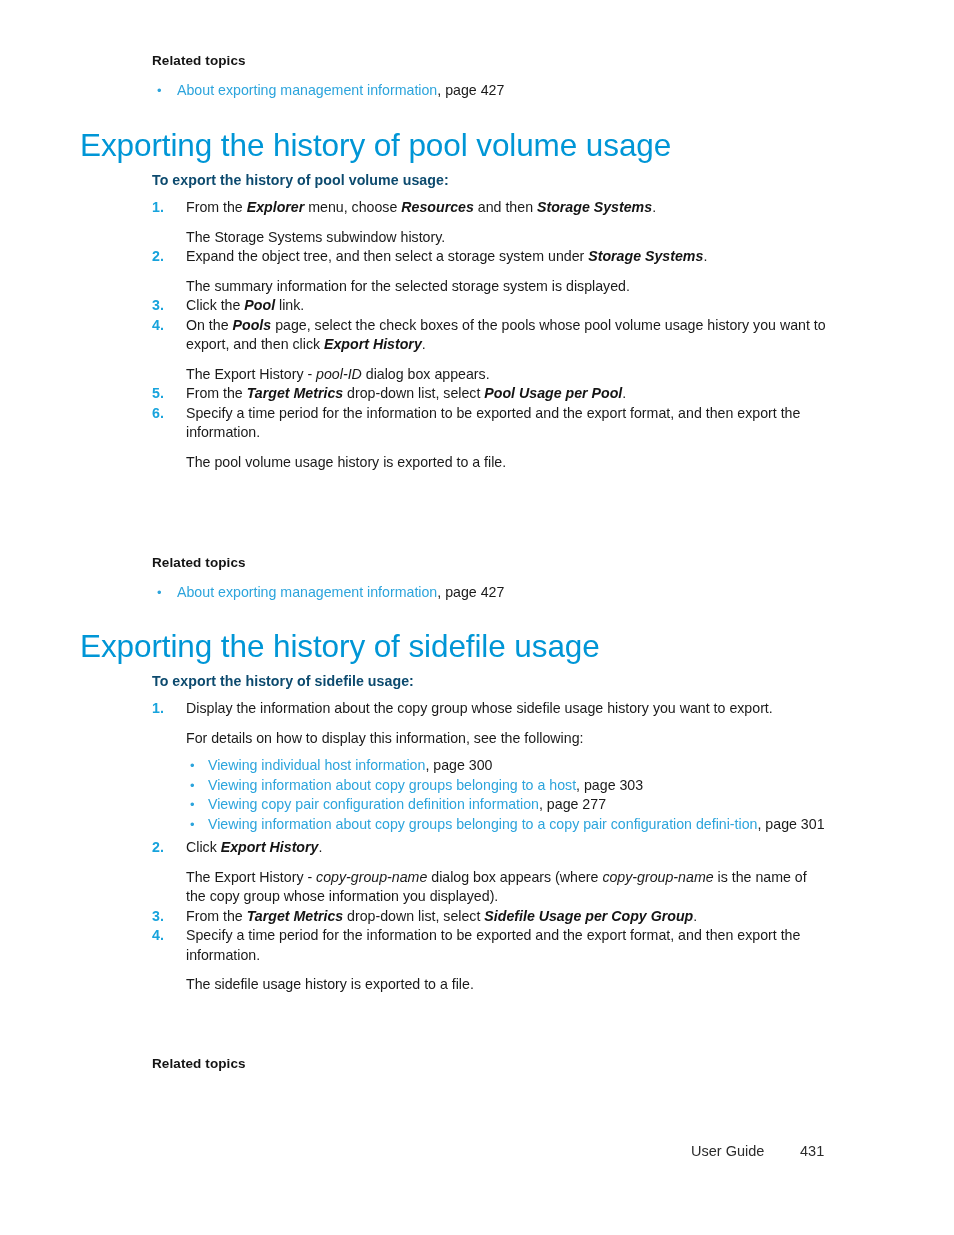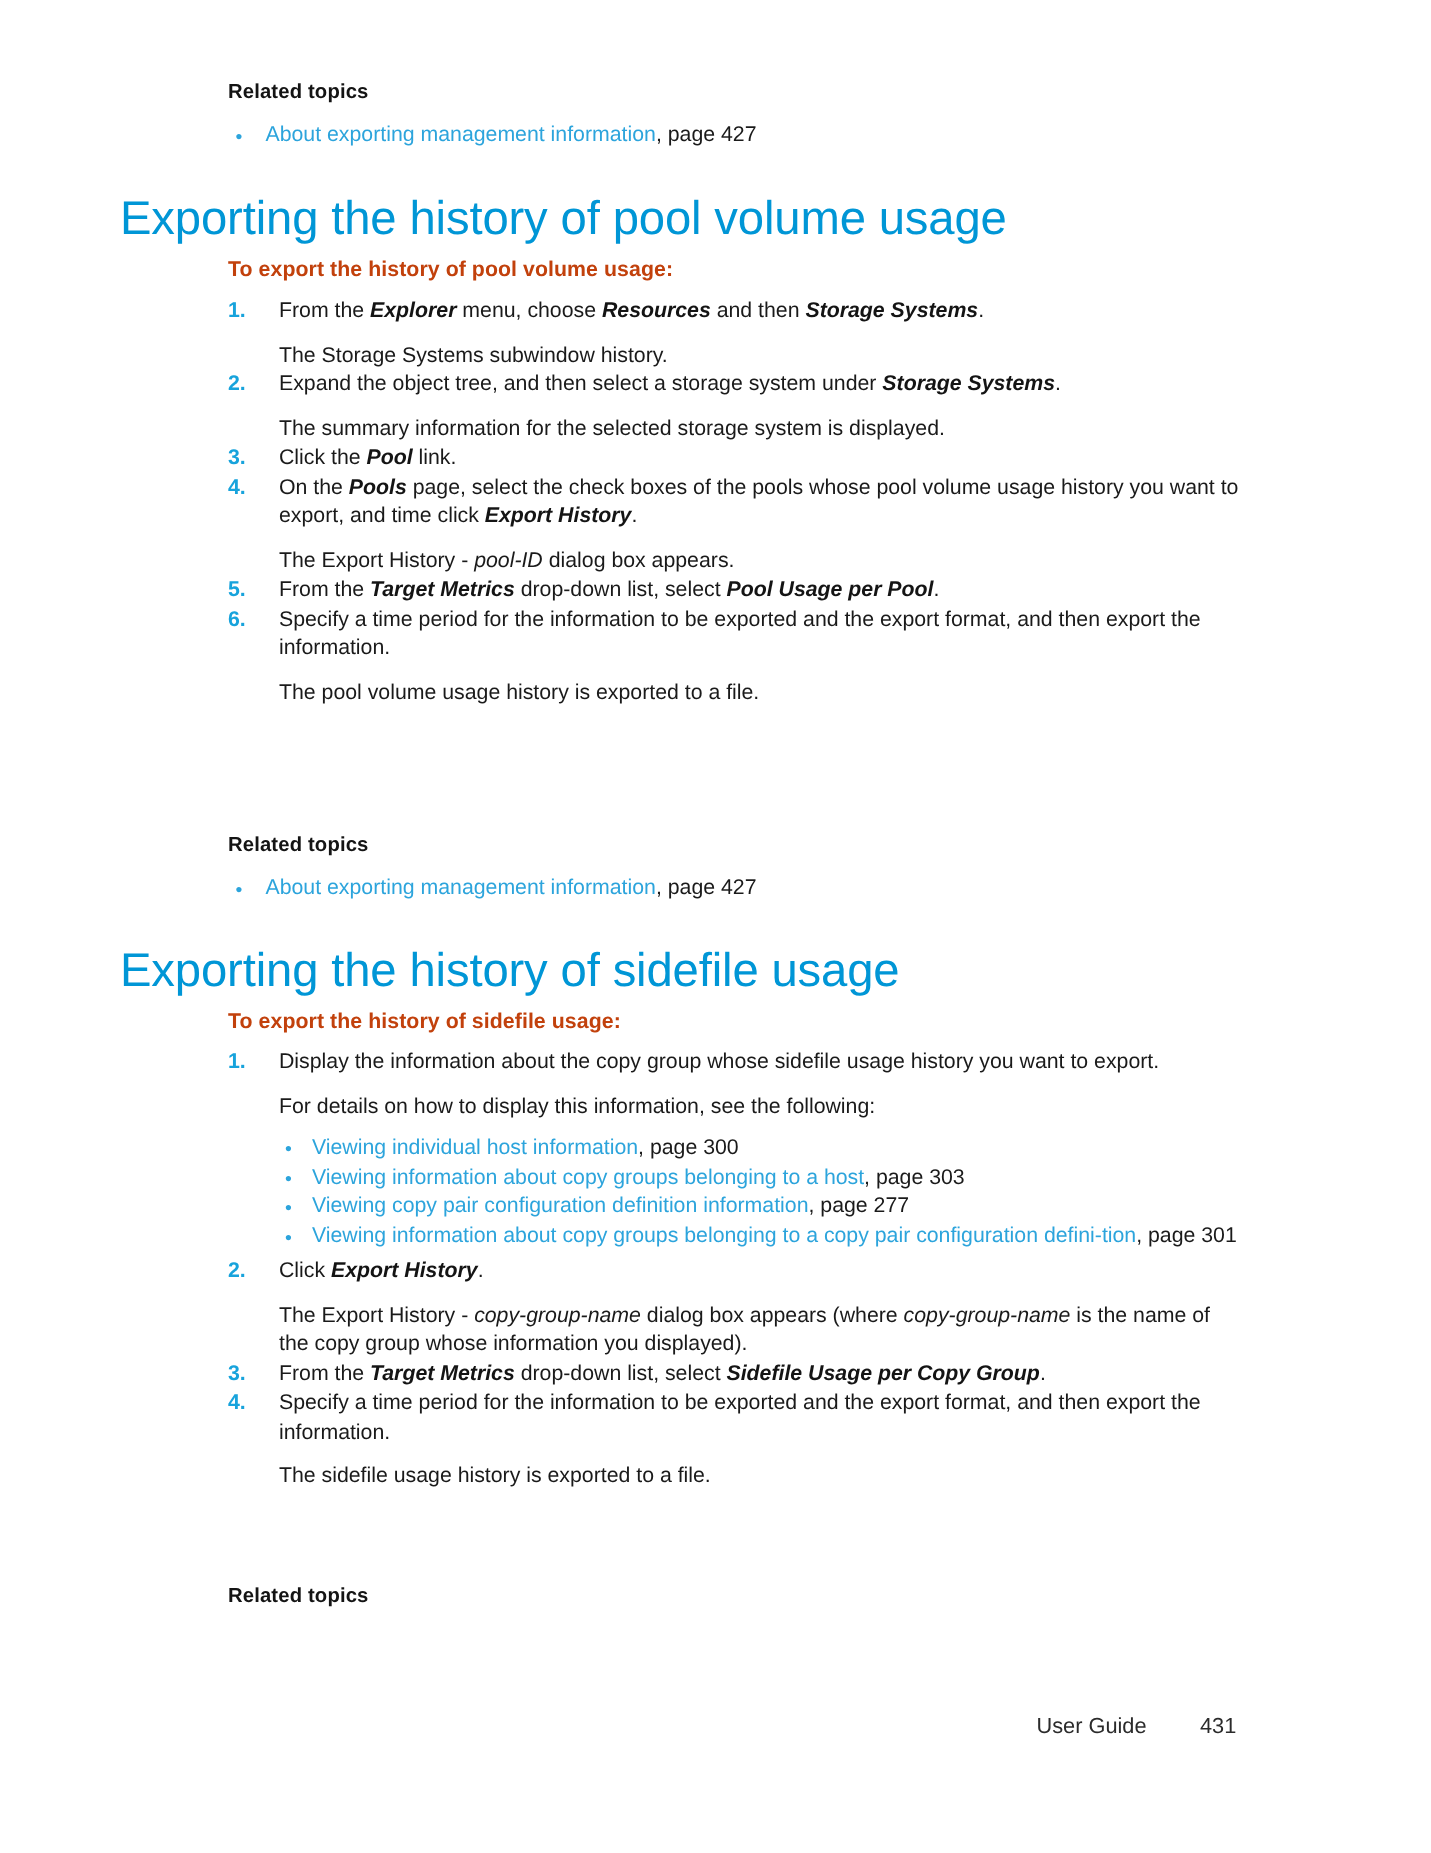--- a/index.html
+++ b/index.html
@@ -68,21 +68,21 @@
     margin: 0;
     padding: 0;
     line-height: 38px;
     letter-spacing: -0.1px;
   }
 
   
   .proc-lead {
     font-size: 14.2px;
     font-weight: bold;
-    color: #c2410c;
+    color: #0c4a6e;
     margin: 0 0 10px 0;
     letter-spacing: 0.05px;
   }
 
   
   ol.steps {
     list-style: none;
     margin: 0;
     padding: 0;
     counter-reset: stepnum;
@@ -197,21 +197,21 @@
         <span class="step-result">The summary information for the selected storage system is displayed.</span>
       </li>
 
       <li class="step gap-after-step">
         <span class="num">3.</span>
         <span class="step-text"><span>Click the </span><b class="ui">Pool</b><span> link.</span></span>
       </li>
 
       <li class="step gap-after-step">
         <span class="num">4.</span>
-        <span class="step-text"><span>On the </span><b class="ui">Pools</b><span> page, select the check boxes of the pools whose pool volume usage history you want to export, and time click </span><b class="ui">Export History</b><span>.</span></span>
+        <span class="step-text"><span>On the </span><b class="ui">Pools</b><span> page, select the check boxes of the pools whose pool volume usage history you want to export, and then click </span><b class="ui">Export History</b><span>.</span></span>
         <span class="step-result"><span>The Export History - </span><i class="var">pool-ID</i><span> dialog box appears.</span></span>
       </li>
 
       <li class="step gap-small">
         <span class="num">5.</span>
         <span class="step-text"><span>From the </span><b class="ui">Target Metrics</b><span> drop-down list, select </span><b class="ui">Pool Usage per Pool</b><span>.</span></span>
       </li>
 
       <li class="step">
         <span class="num">6.</span>

